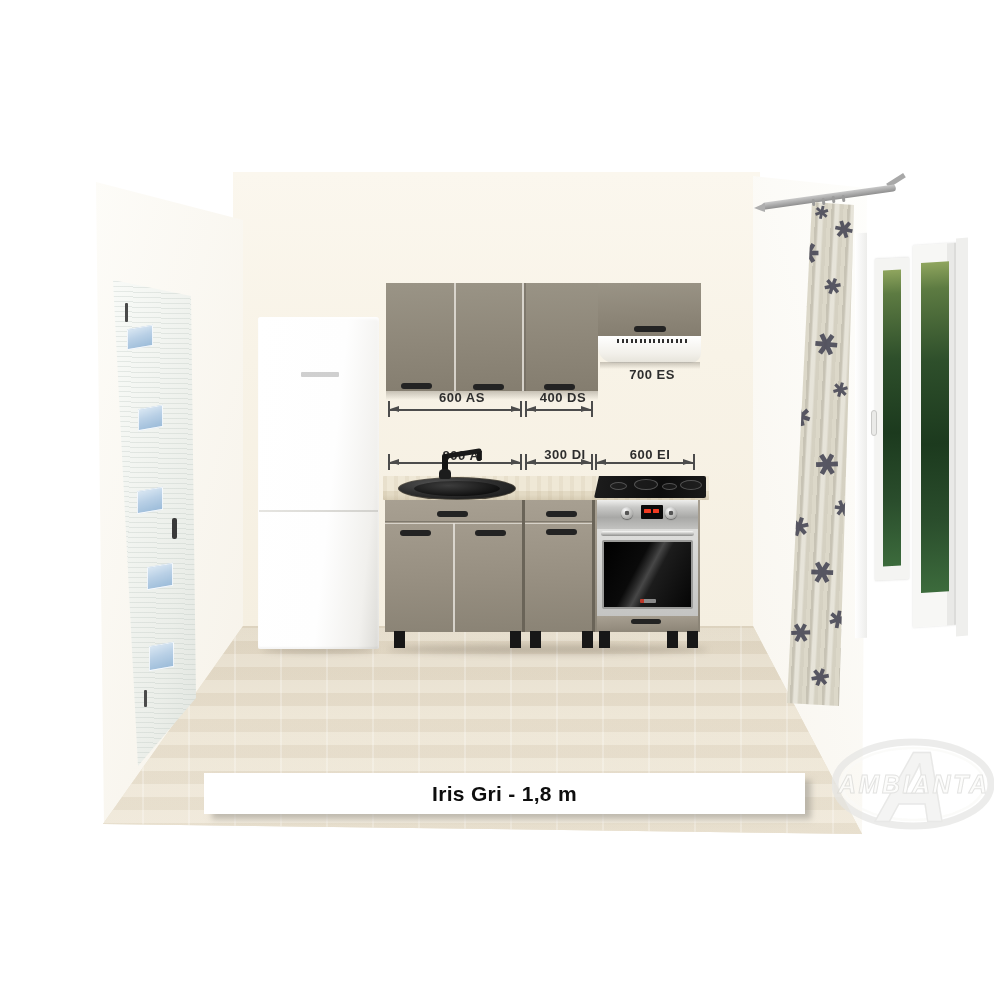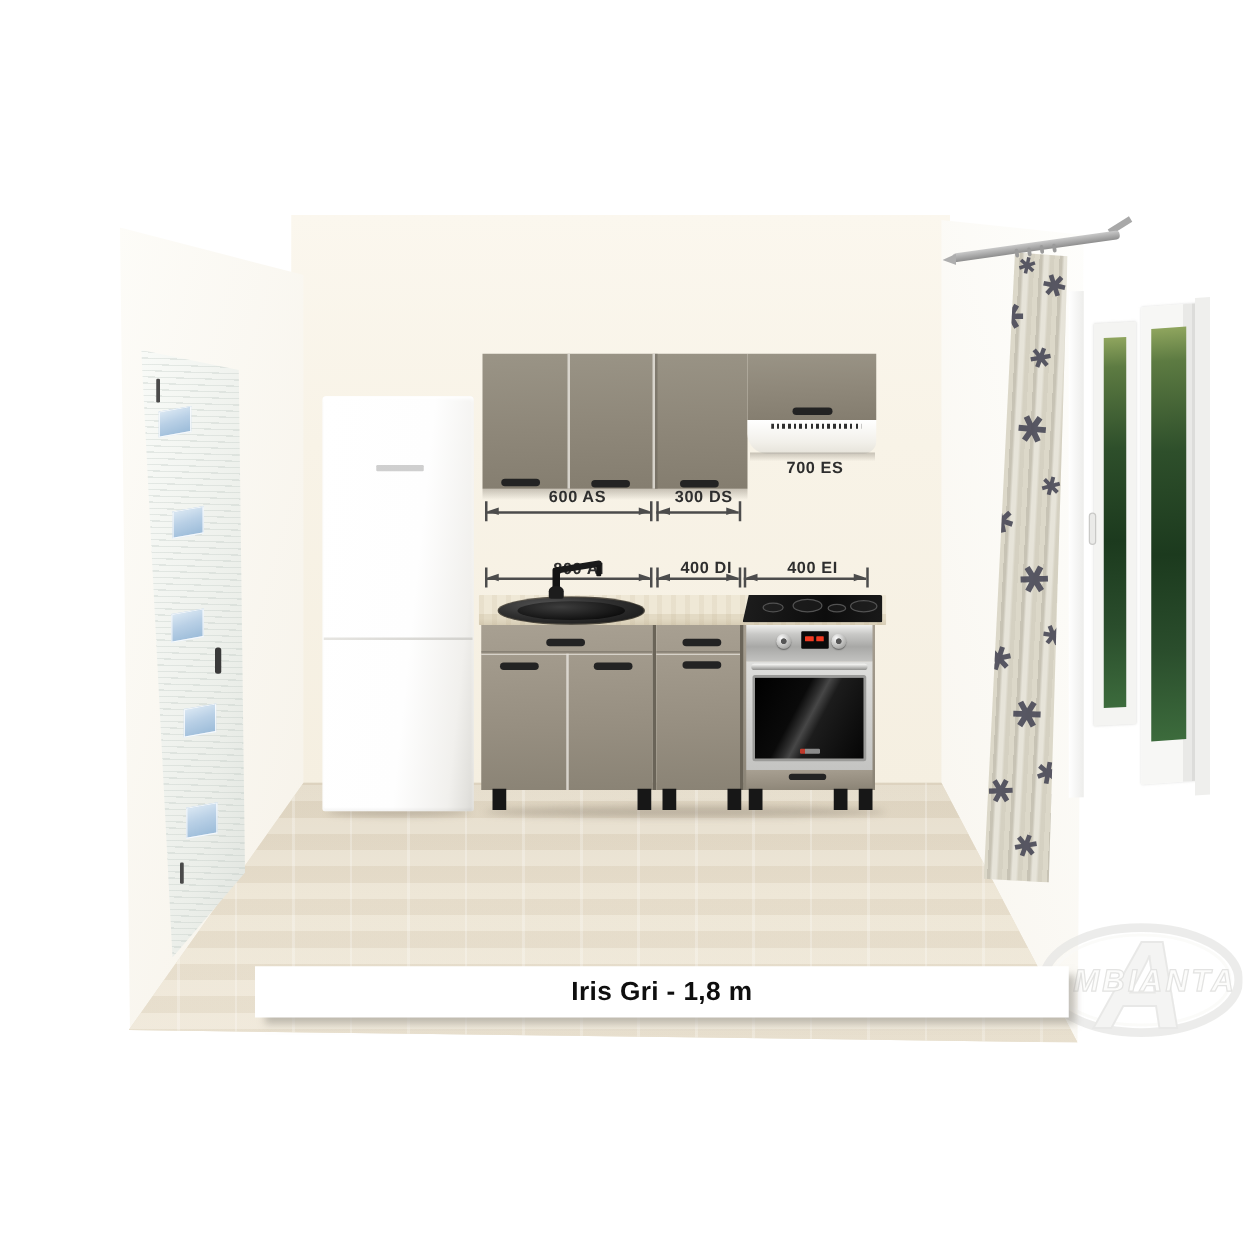--- a/index.html
+++ b/index.html
@@ -136,21 +136,21 @@
     transform:skewY(-3deg);box-shadow:0 0 2px rgba(160,160,158,.4);}
   .win-sash{left:913px;top:244px;width:48px;height:382px;border-radius:1px;transform:skewY(-4deg);
     background:linear-gradient(90deg,#f7f7f5 0 70%,#e9e9e7 70% 85%,#dcdcda 85% 100%);
     box-shadow:0 0 2px rgba(160,160,158,.4);}
   .win-edge{left:956px;top:238px;width:12px;height:398px;background:#efefed;transform:skewY(-4deg);}
   .glass{background:linear-gradient(180deg,#8fa55e 0%,#5d7b42 8%,#2e4f2b 30%,#1c3a1e 55%,#2a4d2c 78%,#3c6b3c 100%);}
   .win-handle{left:871px;top:410px;width:6px;height:26px;background:#eaeae8;border:1px solid #c9c9c7;border-radius:3px;}
 
   
   .watermark{left:832px;top:736px;width:162px;height:96px;opacity:.72;}
-  .title-bar{left:204px;top:773px;width:651px;height:41px;background:#ffffff;
+  .title-bar{left:204px;top:773px;width:601px;height:41px;background:#ffffff;
     box-shadow:7px 6px 6px -1px rgba(150,146,136,.55);z-index:30;
     display:flex;align-items:center;justify-content:center;}
   .title-bar span{position:static;font-size:21px;font-weight:bold;color:#0e0e0e;letter-spacing:.3px;}
 </style>
 </head>
 <body>
 
 <div id="stage">
 
   <div class="back-wall"></div>
@@ -186,36 +186,36 @@
   <div class="handle" style="left:544px;top:384px;width:31px;"></div>
   <div class="under-shadow" style="left:386px;top:391px;width:212px;height:9px;"></div>
 
   <div class="taupe" style="left:598px;top:283px;width:103px;height:53px;"></div>
   <div class="handle" style="left:634px;top:326px;width:32px;"></div>
   <div class="hood-body"></div>
   <div class="hood-vent"></div>
   <div class="under-shadow" style="left:600px;top:362px;width:100px;height:7px;"></div>
 
   <div class="dim-label" style="left:462px;top:397px;">600 AS</div>
-  <div class="dim-label" style="left:563px;top:397px;">300 DS</div>
+  <div class="dim-label" style="left:563px;top:397px;">400 DS</div>
   <div class="dim-label" style="left:652px;top:374px;">700 ES</div>
   <div class="dim-line" style="left:388px;top:409px;width:133px;"></div>
   <div class="dim-line" style="left:525px;top:409px;width:66px;"></div>
   <div class="tick" style="left:388px;top:401px;"></div>
   <div class="tick" style="left:520px;top:401px;"></div>
   <div class="tick" style="left:525px;top:401px;"></div>
   <div class="tick" style="left:591px;top:401px;"></div>
   <div class="arr-l" style="left:390px;top:406px;"></div>
   <div class="arr-r" style="left:511px;top:406px;"></div>
   <div class="arr-l" style="left:527px;top:406px;"></div>
   <div class="arr-r" style="left:581px;top:406px;"></div>
 
   <div class="dim-label" style="left:463px;top:455px;">800 AI</div>
-  <div class="dim-label" style="left:565px;top:454px;">400 DI</div>
-  <div class="dim-label" style="left:650px;top:454px;">400 EI</div>
+  <div class="dim-label" style="left:565px;top:454px;">300 DI</div>
+  <div class="dim-label" style="left:650px;top:454px;">600 EI</div>
   <div class="dim-line" style="left:388px;top:462px;width:133px;"></div>
   <div class="dim-line" style="left:525px;top:462px;width:66px;"></div>
   <div class="dim-line" style="left:595px;top:462px;width:98px;"></div>
   <div class="tick" style="left:388px;top:454px;"></div>
   <div class="tick" style="left:520px;top:454px;"></div>
   <div class="tick" style="left:525px;top:454px;"></div>
   <div class="tick" style="left:591px;top:454px;"></div>
   <div class="tick" style="left:595px;top:454px;"></div>
   <div class="tick" style="left:693px;top:454px;"></div>
   <div class="arr-l" style="left:390px;top:459px;"></div>

